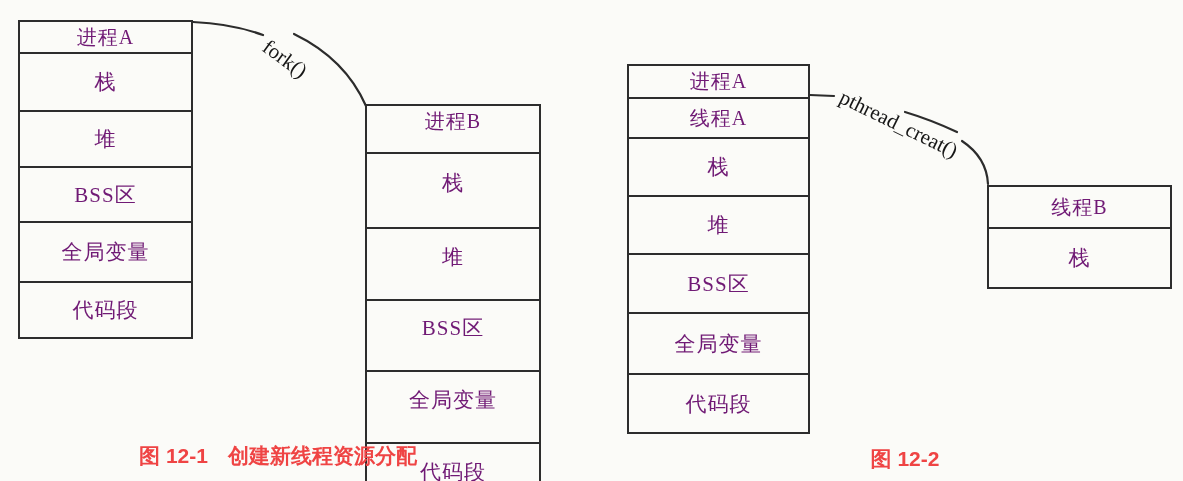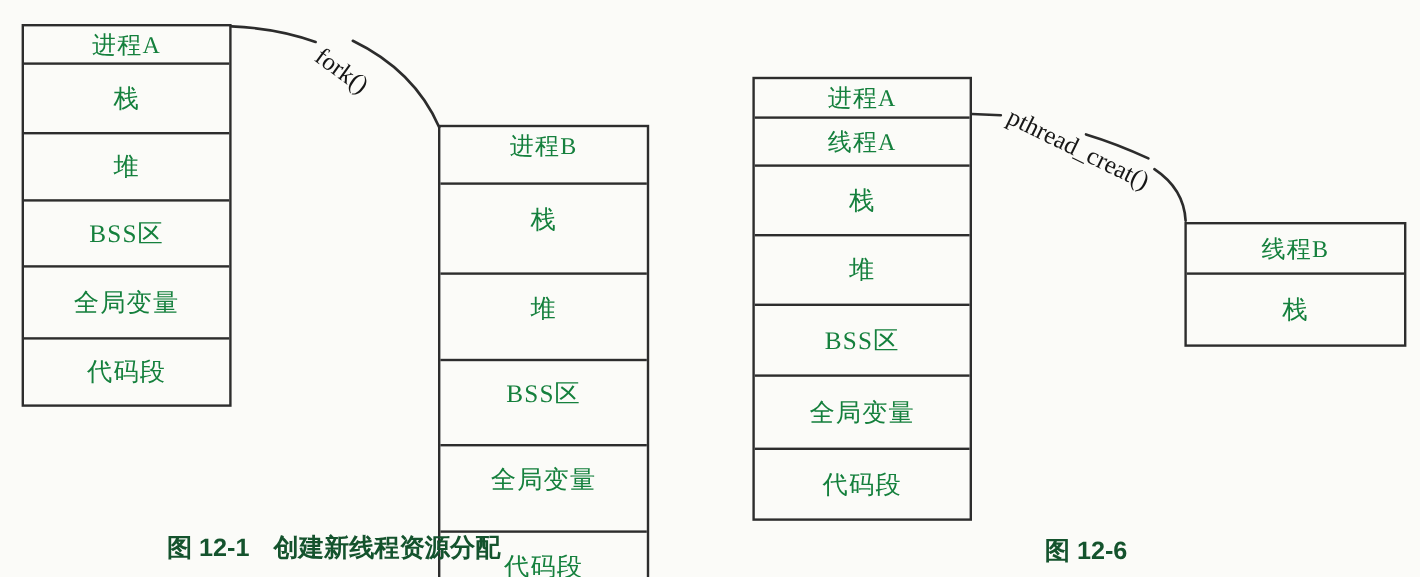--- a/index.html
+++ b/index.html
@@ -21,35 +21,35 @@
     background: transparent;
   }
   .row {
     box-sizing: border-box;
     border-top: 2px solid #2d2d2d;
     display: flex;
     align-items: center;
     justify-content: center;
     font-size: 21px;
     letter-spacing: 1px;
-    color: #15803d;
+    color: #701a75;
   }
   .row:first-child { border-top: none; }
   .row.hdr { font-size: 20px; }
 
   .caption {
     position: absolute;
     display: flex;
     justify-content: center;
     align-items: baseline;
     gap: 20px;
     font-family: "Liberation Sans", sans-serif;
     font-weight: 700;
     font-size: 21px;
-    color: #14532d;
+    color: #ef4444;
     white-space: nowrap;
   }
 
   svg.overlay {
     position: absolute; left: 0; top: 0;
     pointer-events: none;
   }
   .curve {
     fill: none;
     stroke: #2c2c2c;
@@ -104,21 +104,21 @@
       <div class="row" style="height:61px;">全局变量</div>
       <div class="row" style="height:59px;">代码段</div>
     </div>
 
     <div class="box" style="left:987px; top:185px; width:185px;">
       <div class="row hdr" style="height:40px;">线程B</div>
       <div class="row" style="height:60px;">栈</div>
     </div>
 
     <div class="caption" style="left:705px; top:445px; width:400px;">
-      <span>图 12-6</span>
+      <span>图 12-2</span>
     </div>
   </div>
 
   <svg class="overlay" width="1183" height="481" viewBox="0 0 1183 481">
 
     <path class="curve" d="M193,22 C218,23 241,27 263,35"></path>
     <path class="curve" d="M294,34 C327,50 352,74 366,106"></path>
     <text class="curve-label" transform="translate(261,50) rotate(36)">fork()</text>
 
     <path class="curve" d="M810,95 L834,96"></path>

